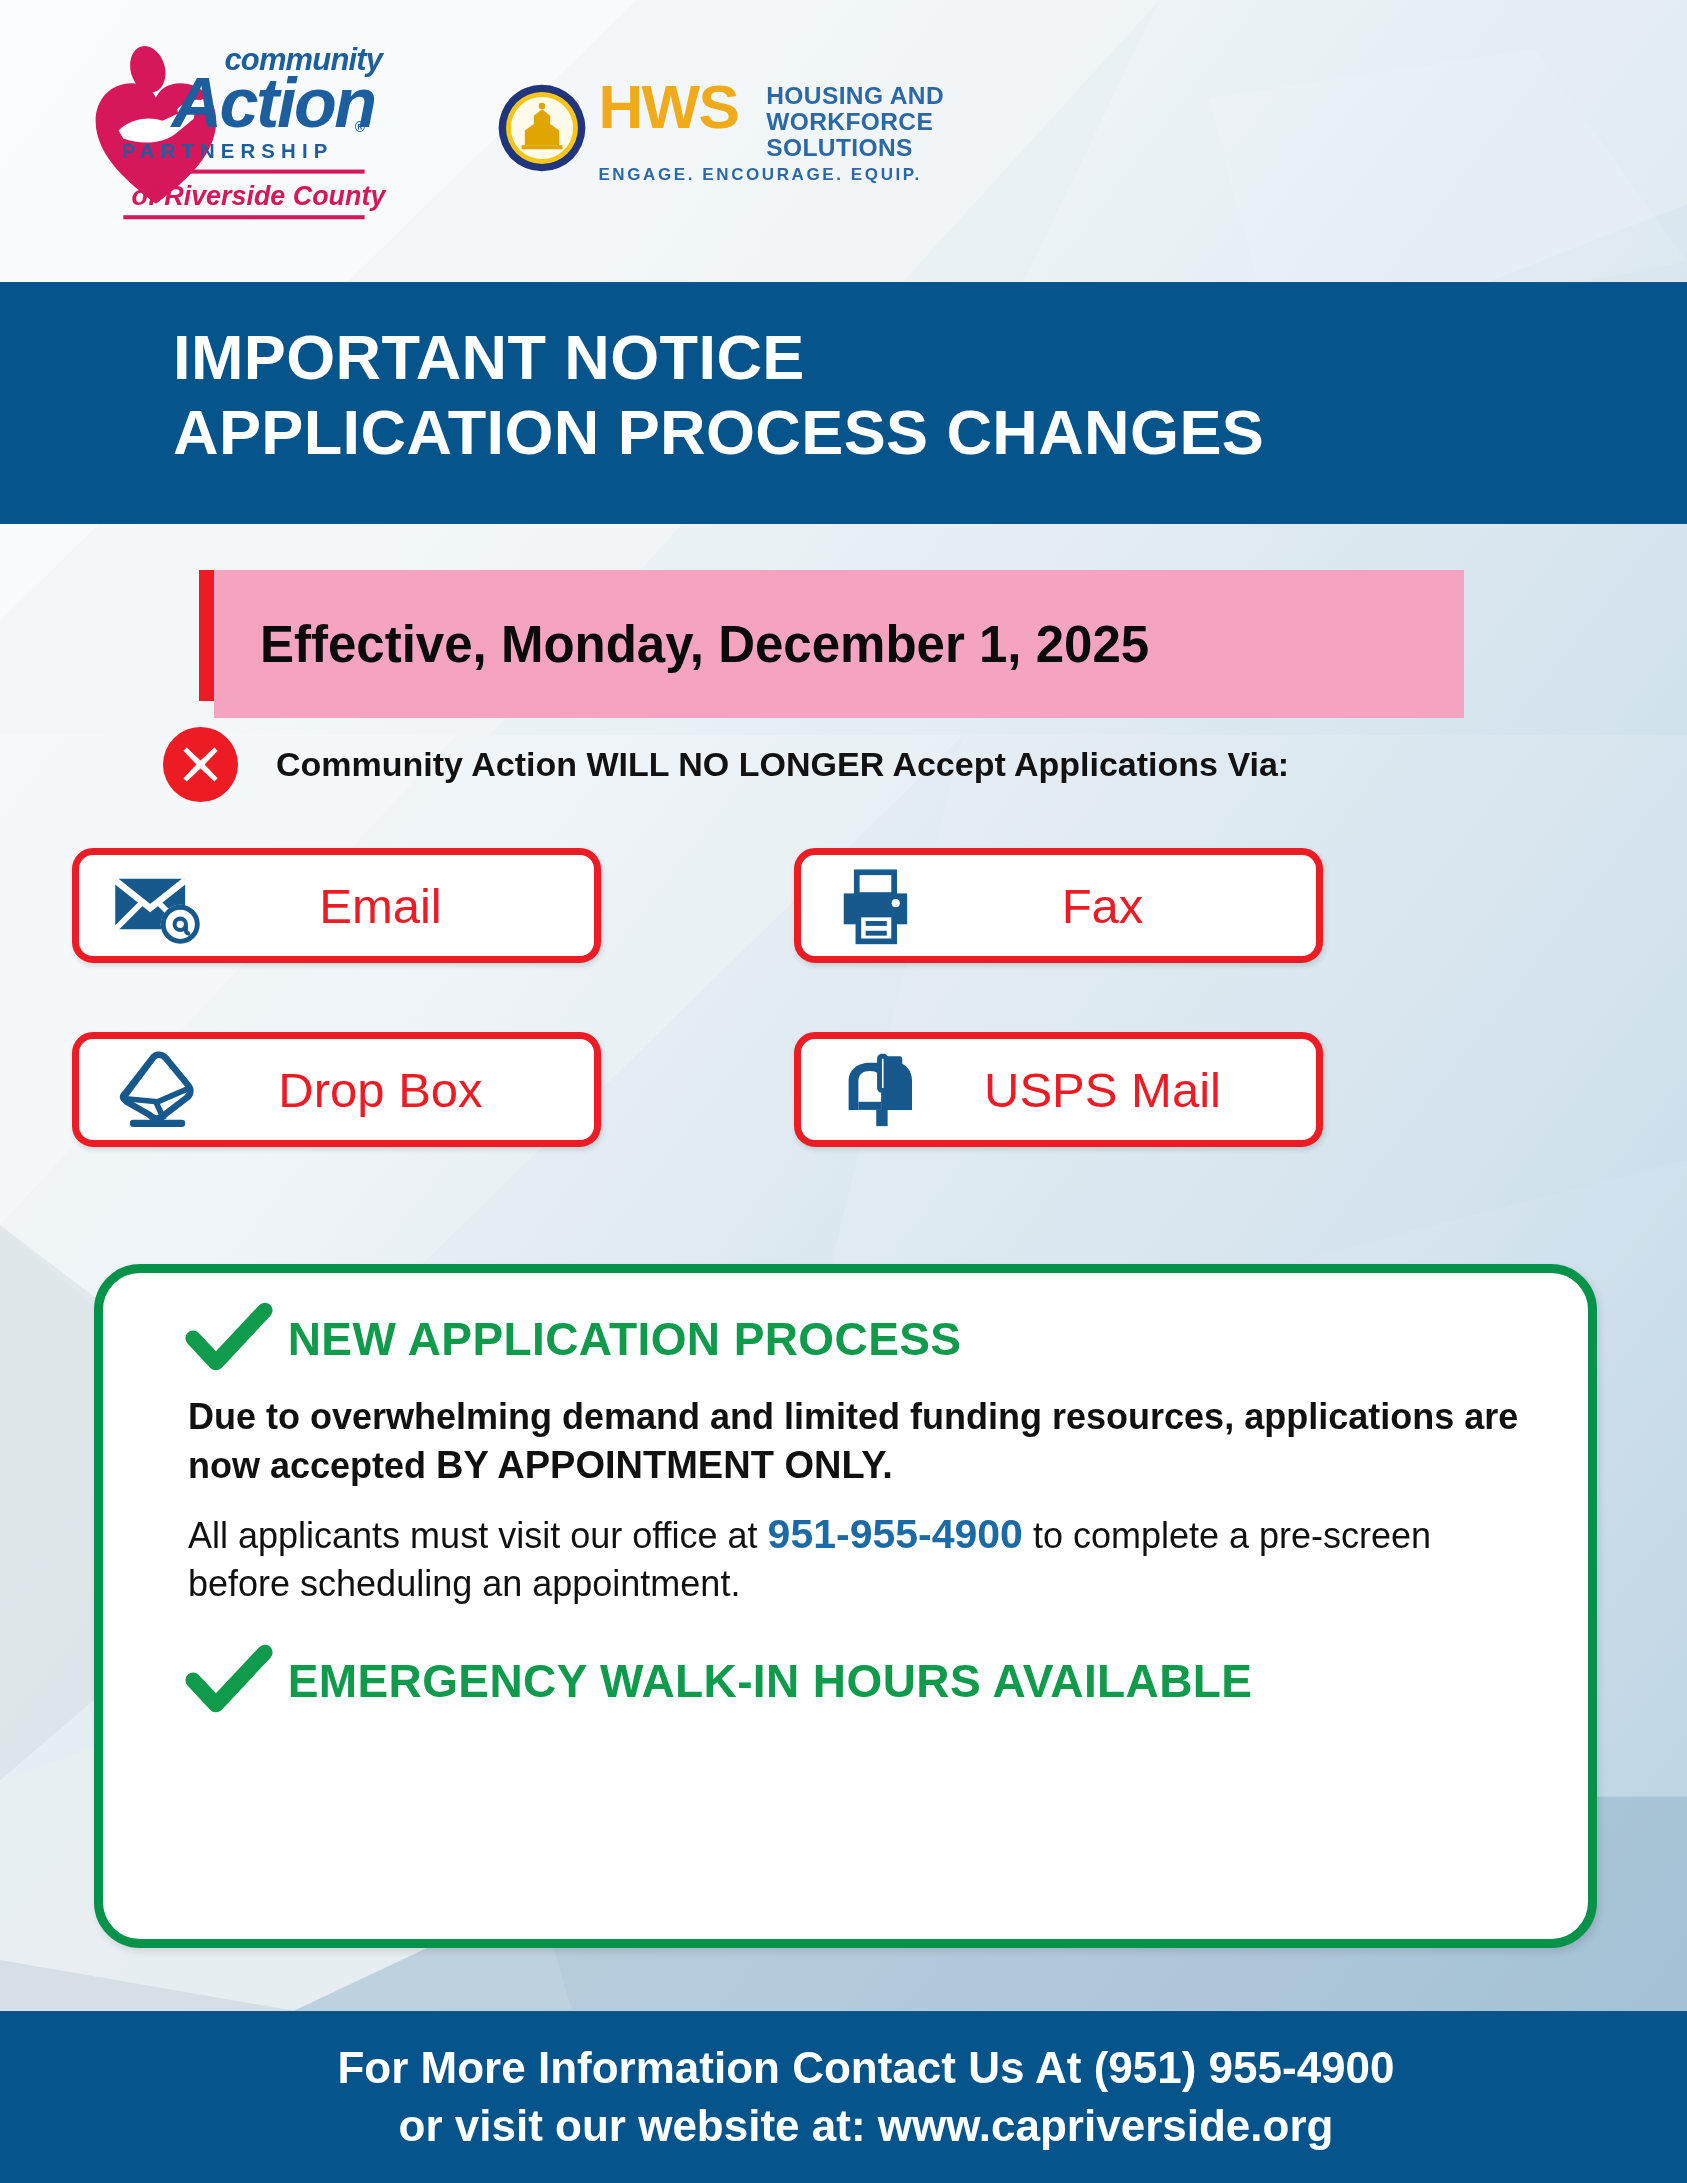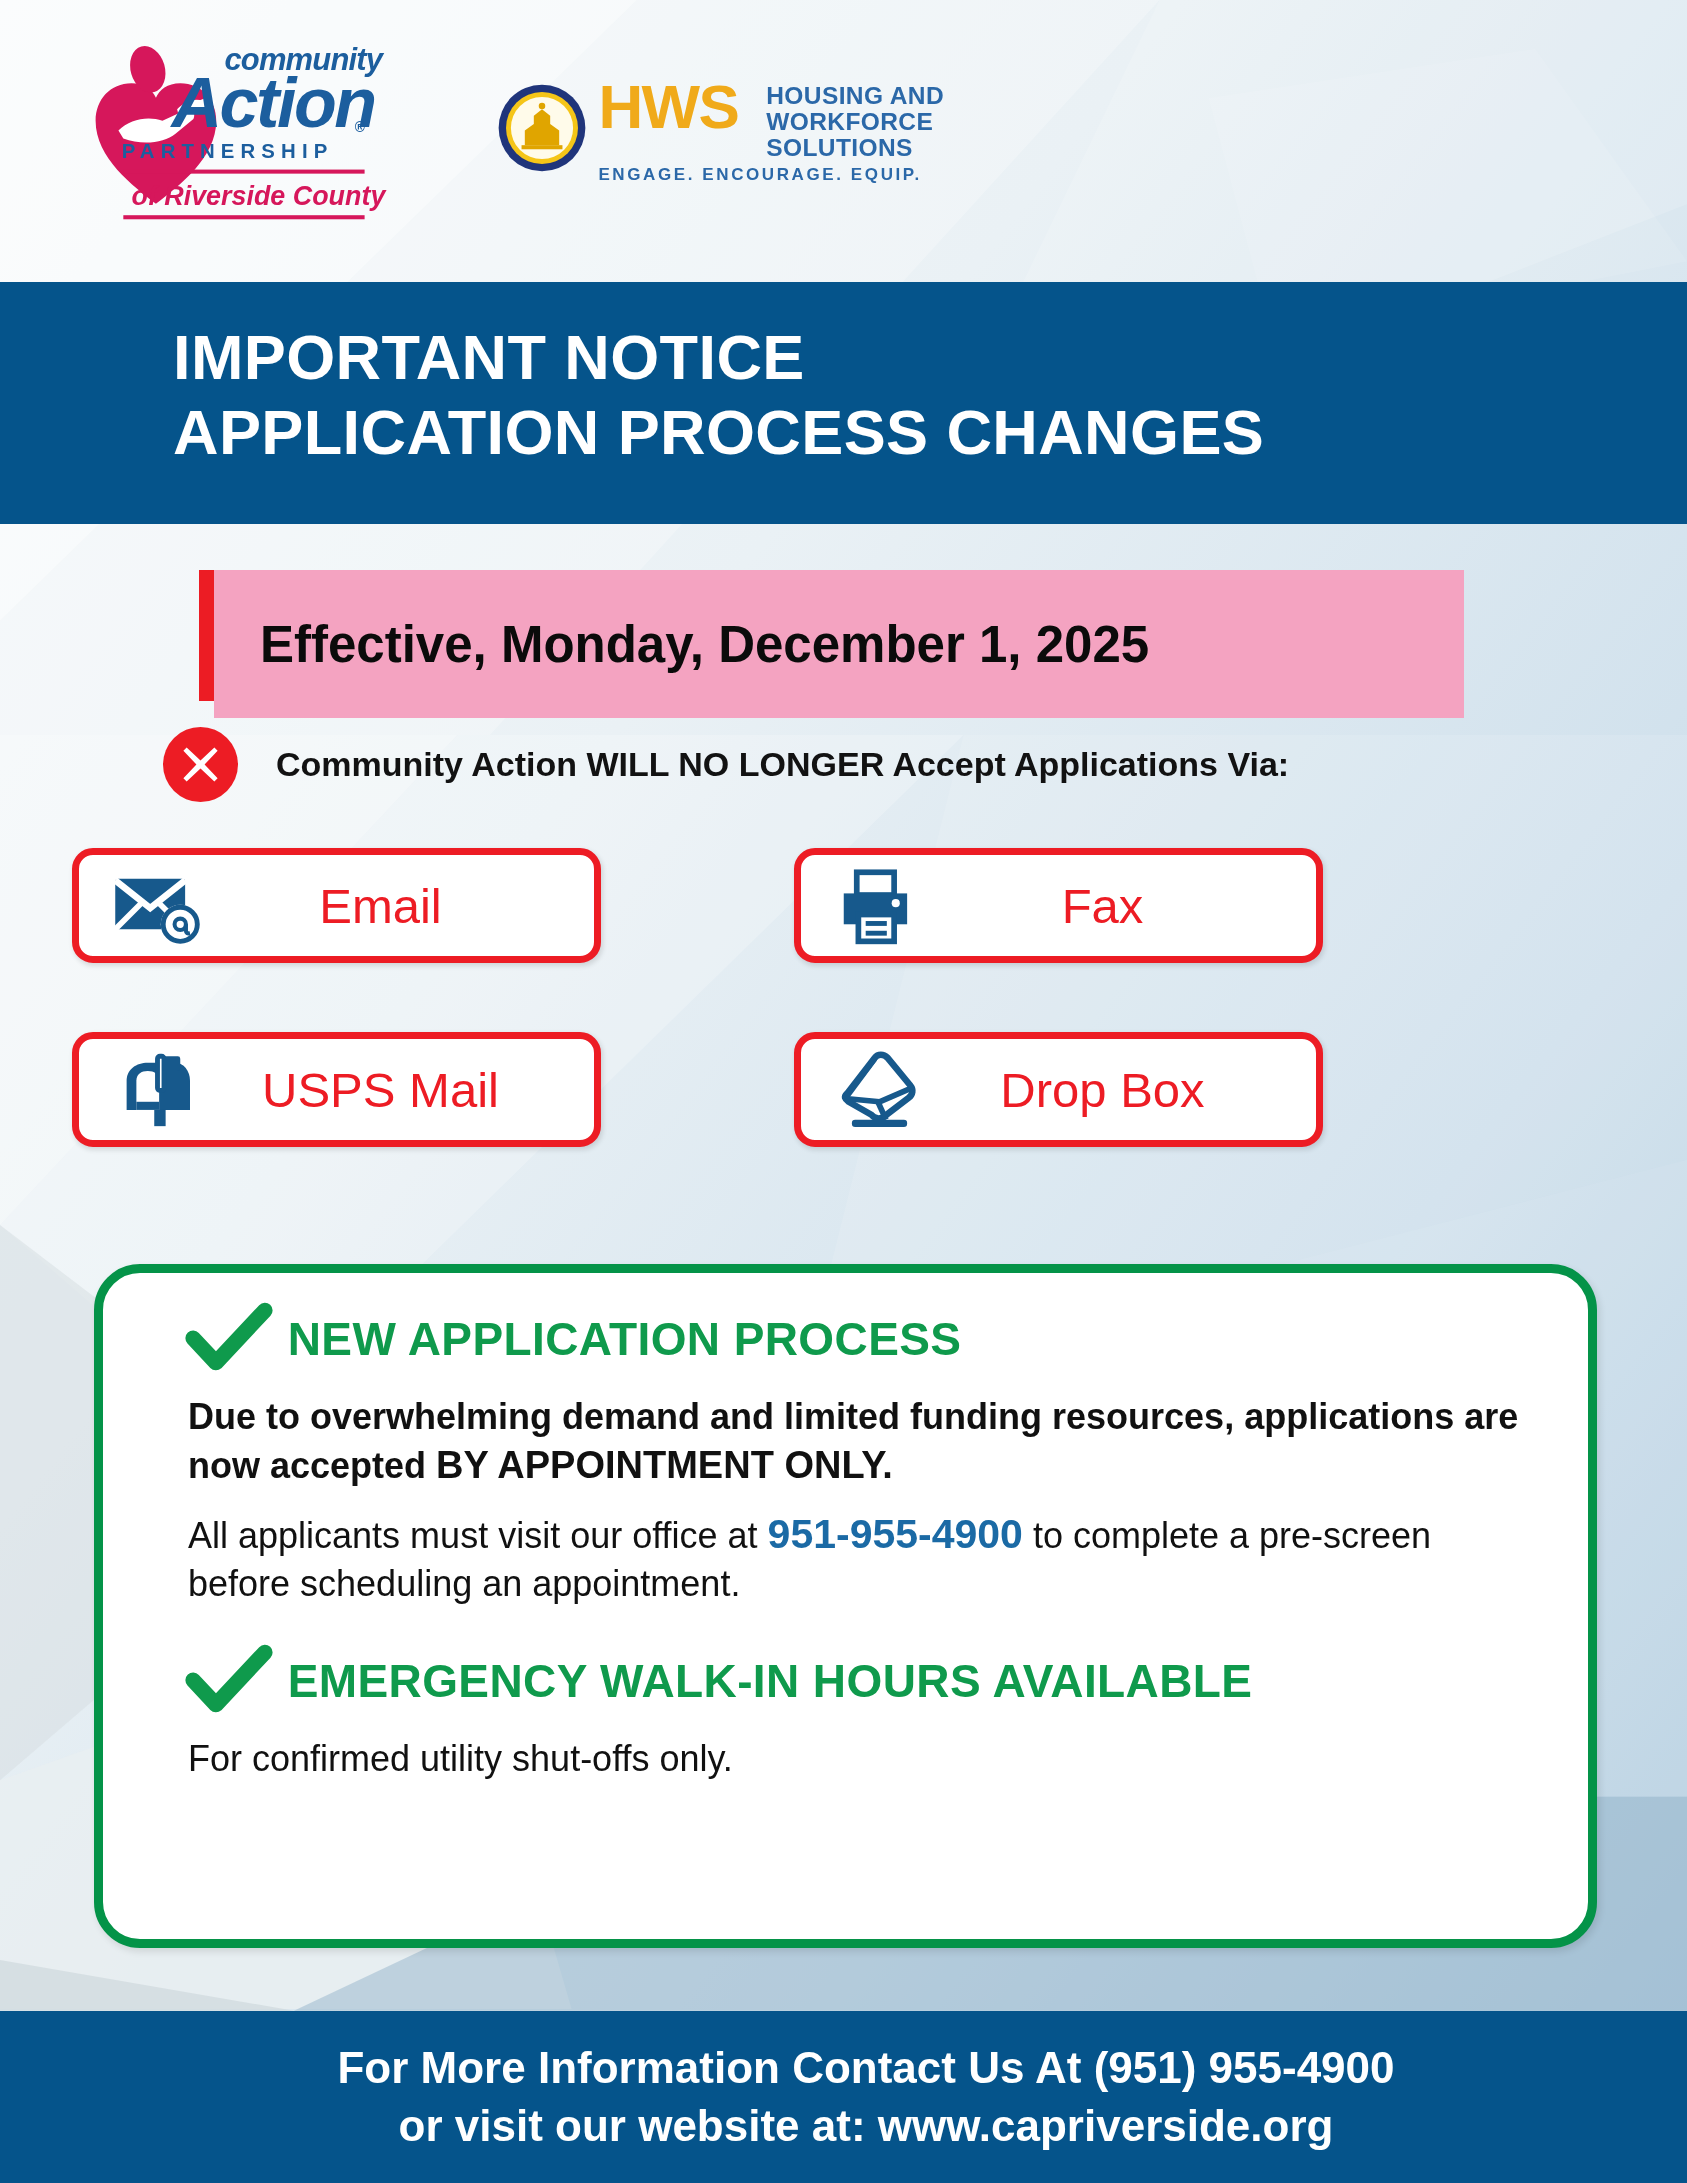--- a/index.html
+++ b/index.html
@@ -337,44 +337,44 @@
         <span class="lbl">Fax</span>
       </div>
 
     </div>
 
     <div class="card-row">
 
       <div class="card">
         <span class="ico">
           <svg viewBox="0 0 112 95" width="91" height="78">
+            <path d="M16 52 L50 8 C54 3 61 3 66 8 L94 42 C98 47 97 53 92 57 L62 80 C57 84 50 83 46 78 L18 62 C13 58 12 56 16 52 Z" fill="none" stroke="#17598C" stroke-width="8" stroke-linejoin="round"></path>
+            <path d="M16 55 L50 9" fill="none" stroke="#17598C" stroke-width="7"></path>
+            <path d="M14 58 L56 62 L93 46" fill="none" stroke="#17598C" stroke-width="7" stroke-linejoin="round"></path>
+            <path d="M54 62 L64 84" fill="none" stroke="#17598C" stroke-width="7"></path>
+            <rect x="22" y="84" width="68" height="9" rx="4" fill="#17598C"></rect>
+          </svg>
+        </span>
+        <span class="lbl">Drop Box</span>
+      </div>
+
+      <div class="card">
+        <span class="ico">
+          <svg viewBox="0 0 112 95" width="91" height="78">
             <path d="M18 36 C18 22 30 14 44 14 L78 14 C88 14 96 24 96 36 L96 72 L18 72 Z" fill="#17598C"></path>
             <path d="M30 36 C30 28 36 24 44 24 C52 24 58 28 58 36 L58 72 L30 72 Z" fill="#ffffff"></path>
             <rect x="30" y="62" width="28" height="10" fill="#17598C"></rect>
             <rect x="52" y="72" width="14" height="20" fill="#17598C"></rect>
             <rect x="56" y="6" width="8" height="42" rx="3" fill="#ffffff" stroke="#17598C" stroke-width="6"></rect>
             <rect x="62" y="6" width="22" height="18" rx="3" fill="#17598C"></rect>
           </svg>
         </span>
         <span class="lbl">USPS Mail</span>
       </div>
 
-      <div class="card">
-        <span class="ico">
-          <svg viewBox="0 0 112 95" width="91" height="78">
-            <path d="M16 52 L50 8 C54 3 61 3 66 8 L94 42 C98 47 97 53 92 57 L62 80 C57 84 50 83 46 78 L18 62 C13 58 12 56 16 52 Z" fill="none" stroke="#17598C" stroke-width="8" stroke-linejoin="round"></path>
-            <path d="M16 55 L50 9" fill="none" stroke="#17598C" stroke-width="7"></path>
-            <path d="M14 58 L56 62 L93 46" fill="none" stroke="#17598C" stroke-width="7" stroke-linejoin="round"></path>
-            <path d="M54 62 L64 84" fill="none" stroke="#17598C" stroke-width="7"></path>
-            <rect x="22" y="84" width="68" height="9" rx="4" fill="#17598C"></rect>
-          </svg>
-        </span>
-        <span class="lbl">Drop Box</span>
-      </div>
-
     </div>
   </div>
 
   <div class="green-box">
 
     <div class="gb-headrow">
       <svg class="check" viewBox="0 0 108 90">
         <path d="M10 44 L38 74 L98 10" fill="none" stroke="#0F9A4C" stroke-width="19" stroke-linecap="round" stroke-linejoin="round"></path>
       </svg>
       <div class="gb-head">NEW APPLICATION PROCESS</div>
@@ -388,21 +388,20 @@
       <span>All applicants must visit our office at </span><span class="phone">951-955-4900</span><span> to complete a pre-screen before scheduling an appointment.</span>
     </div>
 
     <div class="gb-headrow second">
       <svg class="check" viewBox="0 0 108 90">
         <path d="M10 44 L38 74 L98 10" fill="none" stroke="#0F9A4C" stroke-width="19" stroke-linecap="round" stroke-linejoin="round"></path>
       </svg>
       <div class="gb-head">EMERGENCY WALK-IN HOURS AVAILABLE</div>
     </div>
 
-    <div class="gb-p">For confirmed utility shut-offs only.</div>
   </div>
 
   <div class="footer">
     <div class="fl">For More Information Contact Us At (951) 955-4900</div>
     <div class="fl">or visit our website at: www.capriverside.org</div>
   </div>
 
 </div>
 
 

